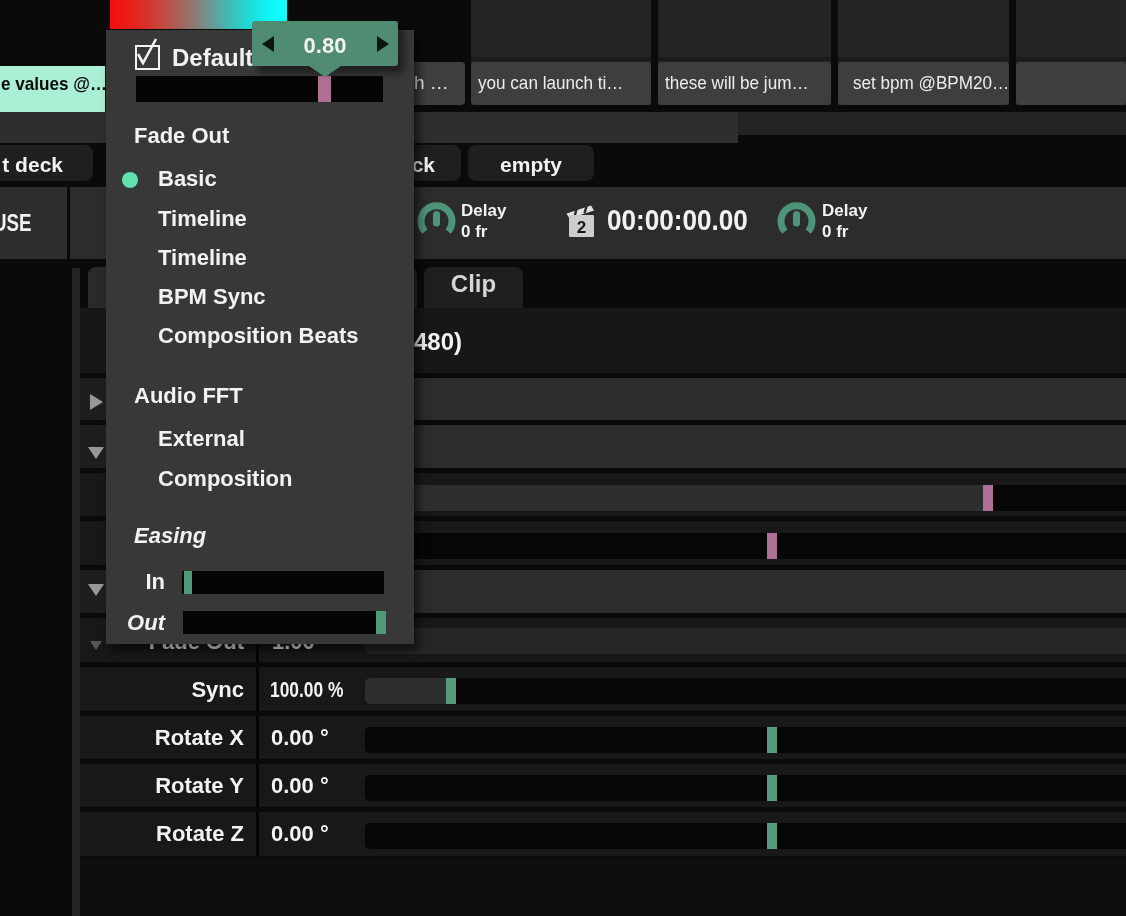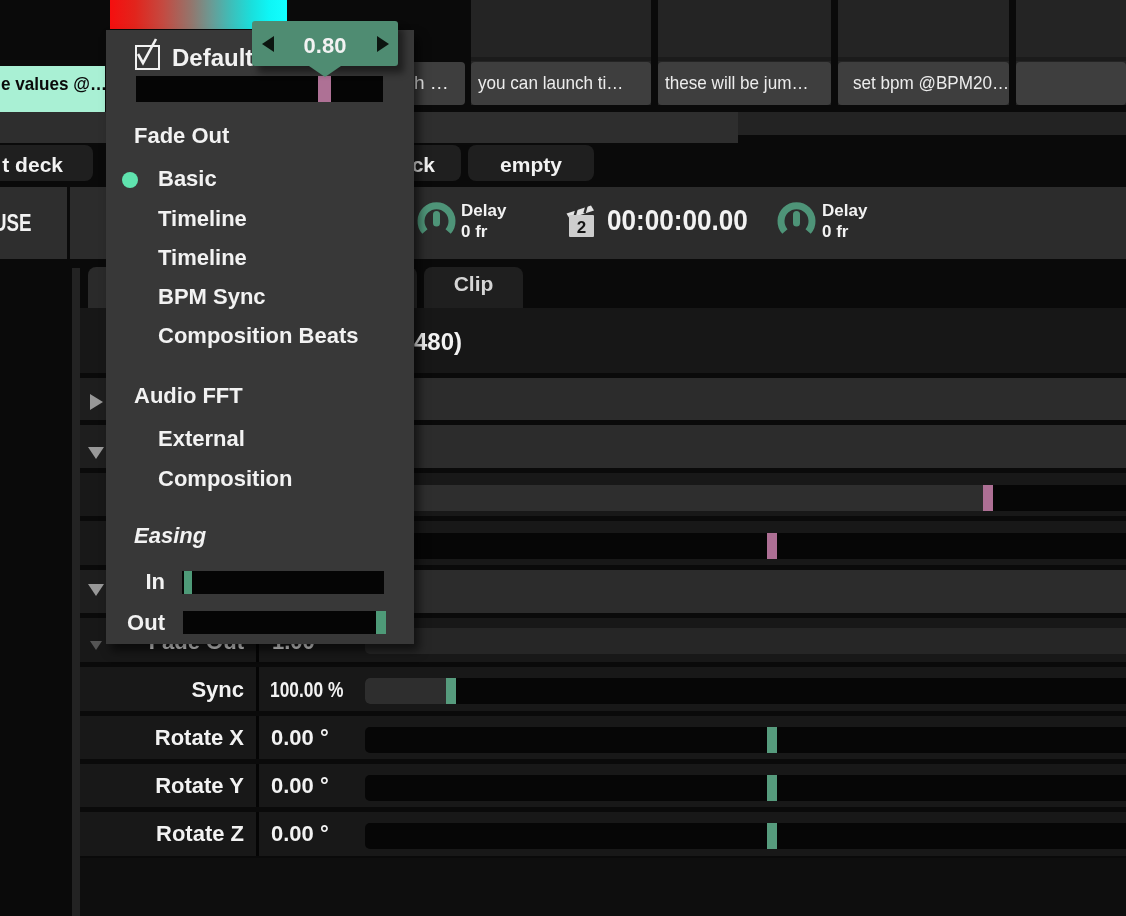--- a/index.html
+++ b/index.html
@@ -73,21 +73,21 @@
 <div class="abs b" style="left:607px;top:206px;font-size:29px;line-height:29px;transform:scaleX(0.90);transform-origin:left top;">00:00:00.00</div>
 
 <svg class="abs" style="left:777px;top:202px;" width="40" height="38" viewBox="0 0 40 38">
   <path d="M 7.9 29.5 A 15.5 15.5 0 1 1 31.1 29.5" fill="none" stroke="#4e9478" stroke-width="7"></path>
   <line x1="19.5" y1="21" x2="19.5" y2="12.5" stroke="#4e9478" stroke-width="7" stroke-linecap="round"></line>
 </svg>
 <div class="abs b" style="left:822px;top:200px;font-size:17px;line-height:21px;">Delay<br>0 fr</div>
 
 <div class="abs" style="left:88px;top:267px;width:329px;height:41px;background:#2a2a2a;border-radius:8px 8px 0 0;"></div>
 <div class="abs" style="left:424px;top:267px;width:99px;height:41px;background:#1f1f1f;border-radius:8px 8px 0 0;
-     color:#d5d5d5;font-weight:bold;font-size:21px;line-height:34px;text-align:center;">Clip</div>
+     color:#d5d5d5;font-weight:bold;font-size:24px;line-height:34px;text-align:center;">Clip</div>
 
 <div class="abs" style="left:72px;top:268px;width:8px;height:648px;background:#232323;"></div>
 <div class="abs" style="left:80px;top:858px;width:1046px;height:58px;background:#0e0e0e;"></div>
 
 <div class="abs" style="left:80px;top:308px;width:1046px;height:65px;background:#171717;"></div>
 <div class="abs b" style="left:298px;top:329px;width:164px;font-size:24px;line-height:26px;text-align:right;white-space:nowrap;overflow:hidden;">x 480)</div>
 
 <div class="abs" style="left:106px;top:378px;width:1020px;height:42px;background:#2c2c2c;"></div>
 <div class="abs" style="left:80px;top:378px;width:26px;height:42px;background:#1e1e1e;"></div>
 <div class="abs tri-r" style="left:90px;top:394px;"></div>
@@ -160,21 +160,21 @@
 <div class="abs b pm" style="left:158px;top:247px;">Timeline</div>
 <div class="abs b pm" style="left:158px;top:286px;">BPM Sync</div>
 <div class="abs b pm" style="left:158px;top:325px;">Composition Beats</div>
 <div class="abs b pm" style="left:134px;top:385px;">Audio FFT</div>
 <div class="abs b pm" style="left:158px;top:428px;">External</div>
 <div class="abs b pm" style="left:158px;top:468px;">Composition</div>
 <div class="abs b pm" style="left:134px;top:525px;font-style:italic;">Easing</div>
 <div class="abs b pm" style="left:110px;top:571px;width:55px;text-align:right;">In</div>
 <div class="abs" style="left:182px;top:571px;width:202px;height:23px;background:#050505;"></div>
 <div class="abs" style="left:184px;top:571px;width:8px;height:23px;background:#4e9a78;"></div>
-<div class="abs b pm" style="left:110px;top:612px;width:55px;text-align:right;">Out</div>
+<div class="abs b pm" style="left:110px;top:612px;width:55px;text-align:right;font-style:italic;">Out</div>
 <div class="abs" style="left:183px;top:611px;width:203px;height:23px;background:#050505;"></div>
 <div class="abs" style="left:376px;top:611px;width:10px;height:23px;background:#4e9a78;"></div>
 
 <div class="abs" style="left:136px;top:76px;width:247px;height:26px;background:#050505;"></div>
 <div class="abs" style="left:318px;top:76px;width:13px;height:26px;background:#ae7195;"></div>
 
 <div class="abs" style="left:252px;top:21px;width:146px;height:45px;background:#4f8c72;border-radius:3px;box-shadow:6px 7px 7px rgba(0,0,0,0.45);"></div>
 <div class="abs" style="left:309px;top:66px;width:0;height:0;border-left:16px solid transparent;border-right:16px solid transparent;border-top:11px solid #4f8c72;"></div>
 <div class="abs" style="left:262px;top:36px;width:0;height:0;border-top:8px solid transparent;border-bottom:8px solid transparent;border-right:12px solid #0c1510;"></div>
 <div class="abs" style="left:377px;top:36px;width:0;height:0;border-top:8px solid transparent;border-bottom:8px solid transparent;border-left:12px solid #0c1510;"></div>

